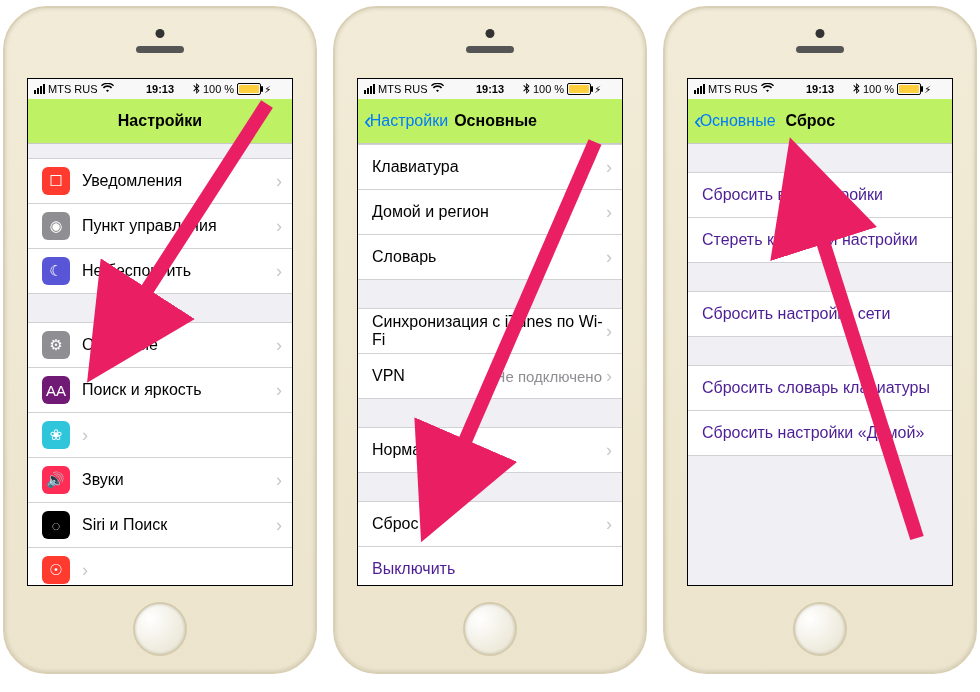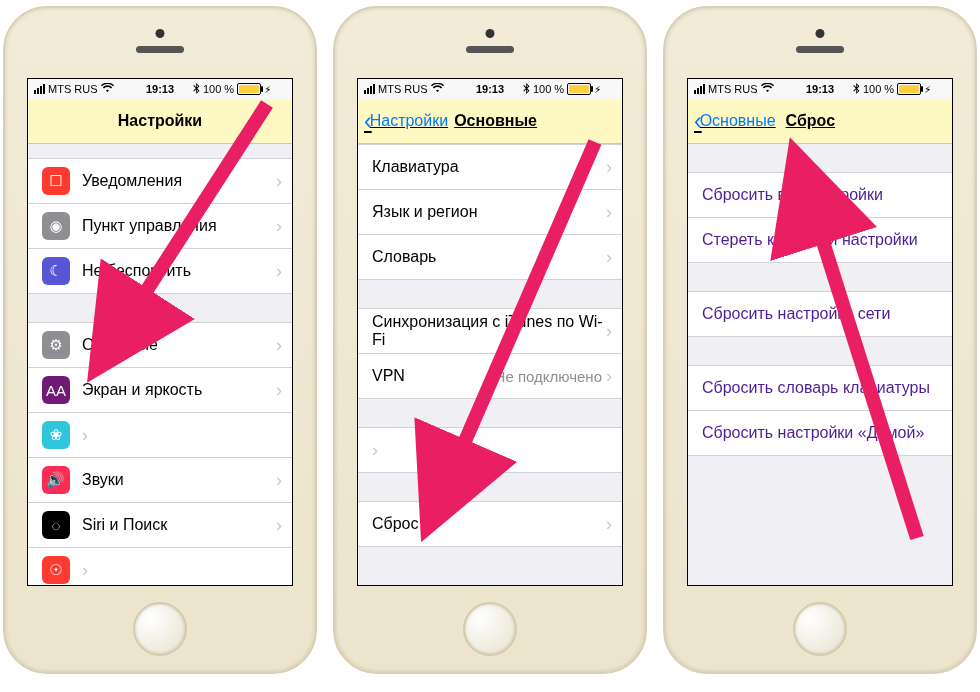--- a/index.html
+++ b/index.html
@@ -88,27 +88,26 @@
   .battery {
     display:inline-block; width:22px; height:10px; border:1px solid #000; border-radius:2px;
     position:relative;
   }
   .battery::after { content:""; position:absolute; right:-3px; top:2px; width:2px; height:6px; background:#000; border-radius:1px;}
   .battery .fill { position:absolute; left:1px; top:1px; bottom:1px; right:1px; background:#ffcf3e; border-radius:1px;}
   .bolt { font-size: 10px; }
   
   .navbar {
     height: 44px;
-    background: #fef9c3;
+    background: #bef264;
     border-bottom: 1px solid #c7c7cc;
     display: flex;
     align-items: center;
     position: relative;
     padding: 0 6px;
-    text-decoration: underline;
   }
   .nav-back { color: #007aff; font-size: 16px; display: flex; align-items: center; }
   .nav-back .chev { font-size: 23px; margin-right: -2px; font-weight: 200; }
   .nav-title {
     position: absolute;
     left: 50%;
     transform: translateX(-50%);
     font-weight: 600;
     font-size: 16px;
     color: #000;
@@ -218,21 +217,21 @@
         </div>
       <div class="group-gap"></div>
       <div id="p1g2">
           <div class="row">
             <div class="icon" style="background: rgb(142, 142, 147); font-size: 15px;">⚙</div>
             <div class="label">Основные</div>
             <div class="chevron">›</div>
           </div>
           <div class="row">
             <div class="icon" style="background: #701a75; font-size: 15px;">AA</div>
-            <div class="label">Экран и яркость</div>
+            <div class="label">Поиск и яркость</div>
             <div class="chevron">›</div>
           </div>
           <div class="row">
             <div class="icon" style="background: rgb(47, 198, 220); font-size: 15px;">❀</div>
             <div class="chevron">›</div>
           </div>
           <div class="row">
             <div class="icon" style="background: rgb(255, 45, 85); font-size: 15px;">🔊</div>
             <div class="label">Звуки</div>
             <div class="chevron">›</div>
@@ -300,21 +299,21 @@
       <div class="nav-title" style="position:static; transform:none; margin-left:6px;">Основные</div>
     </div>
 
     <div class="list">
       <div id="p2g1">
           <div class="row">
             <div class="label">Клавиатура</div>
             <div class="chevron">›</div>
           </div>
           <div class="row">
-            <div class="label">Язык и регион</div>
+            <div class="label">Домой и регион</div>
             <div class="chevron">›</div>
           </div>
           <div class="row">
             <div class="label">Словарь</div>
             <div class="chevron">›</div>
           </div>
         </div>
       <div class="group-gap"></div>
       <div id="p2g2">
           <div class="row">
@@ -323,28 +322,32 @@
           </div>
           <div class="row">
             <div class="label">VPN</div>
             <div class="detail">Не подключено</div>
             <div class="chevron">›</div>
           </div>
         </div>
       <div class="group-gap"></div>
       <div id="p2g3">
           <div class="row">
+            <div class="label">Нормативы</div>
             <div class="chevron">›</div>
           </div>
         </div>
       <div class="group-gap"></div>
       <div id="p2g4">
           <div class="row">
             <div class="label">Сброс</div>
             <div class="chevron">›</div>
+          </div>
+          <div class="row blue-text">
+            <div class="label">Выключить</div>
           </div>
         </div>
     </div>
   </div>
 
   <svg class="arrow-svg" viewBox="0 0 266 508">
     <defs>
         <marker id="ah2" markerWidth="8" markerHeight="8" refX="3" refY="4" orient="auto">
           <polygon points="0,0 8,4 0,8" fill="#e91e63"></polygon>
         </marker>

